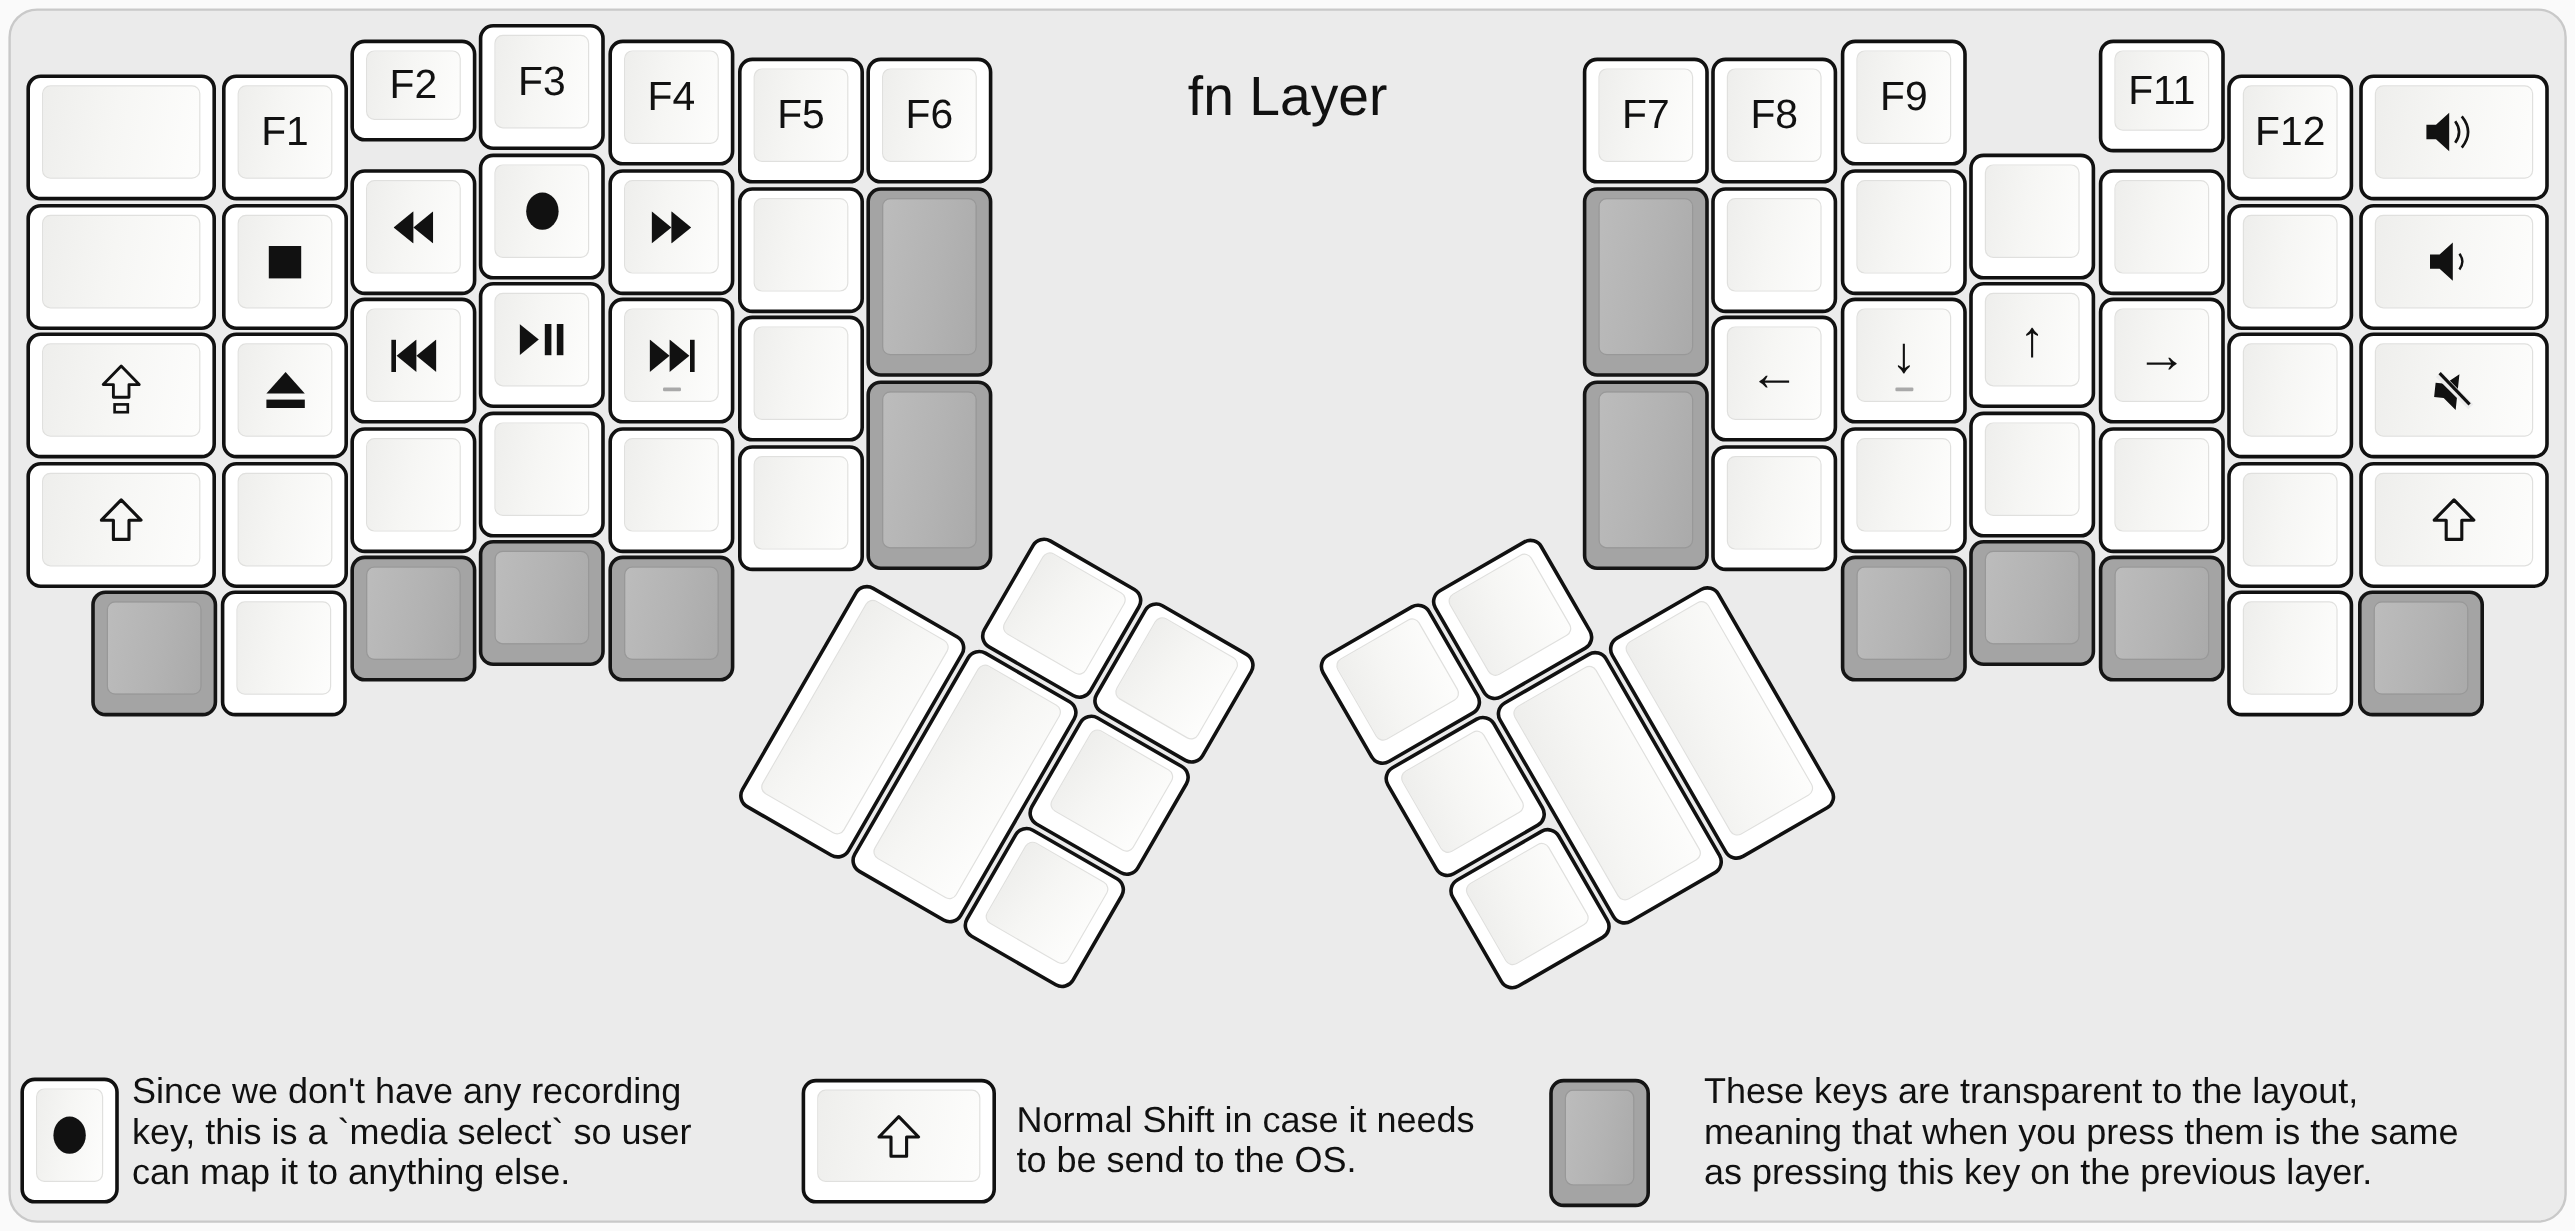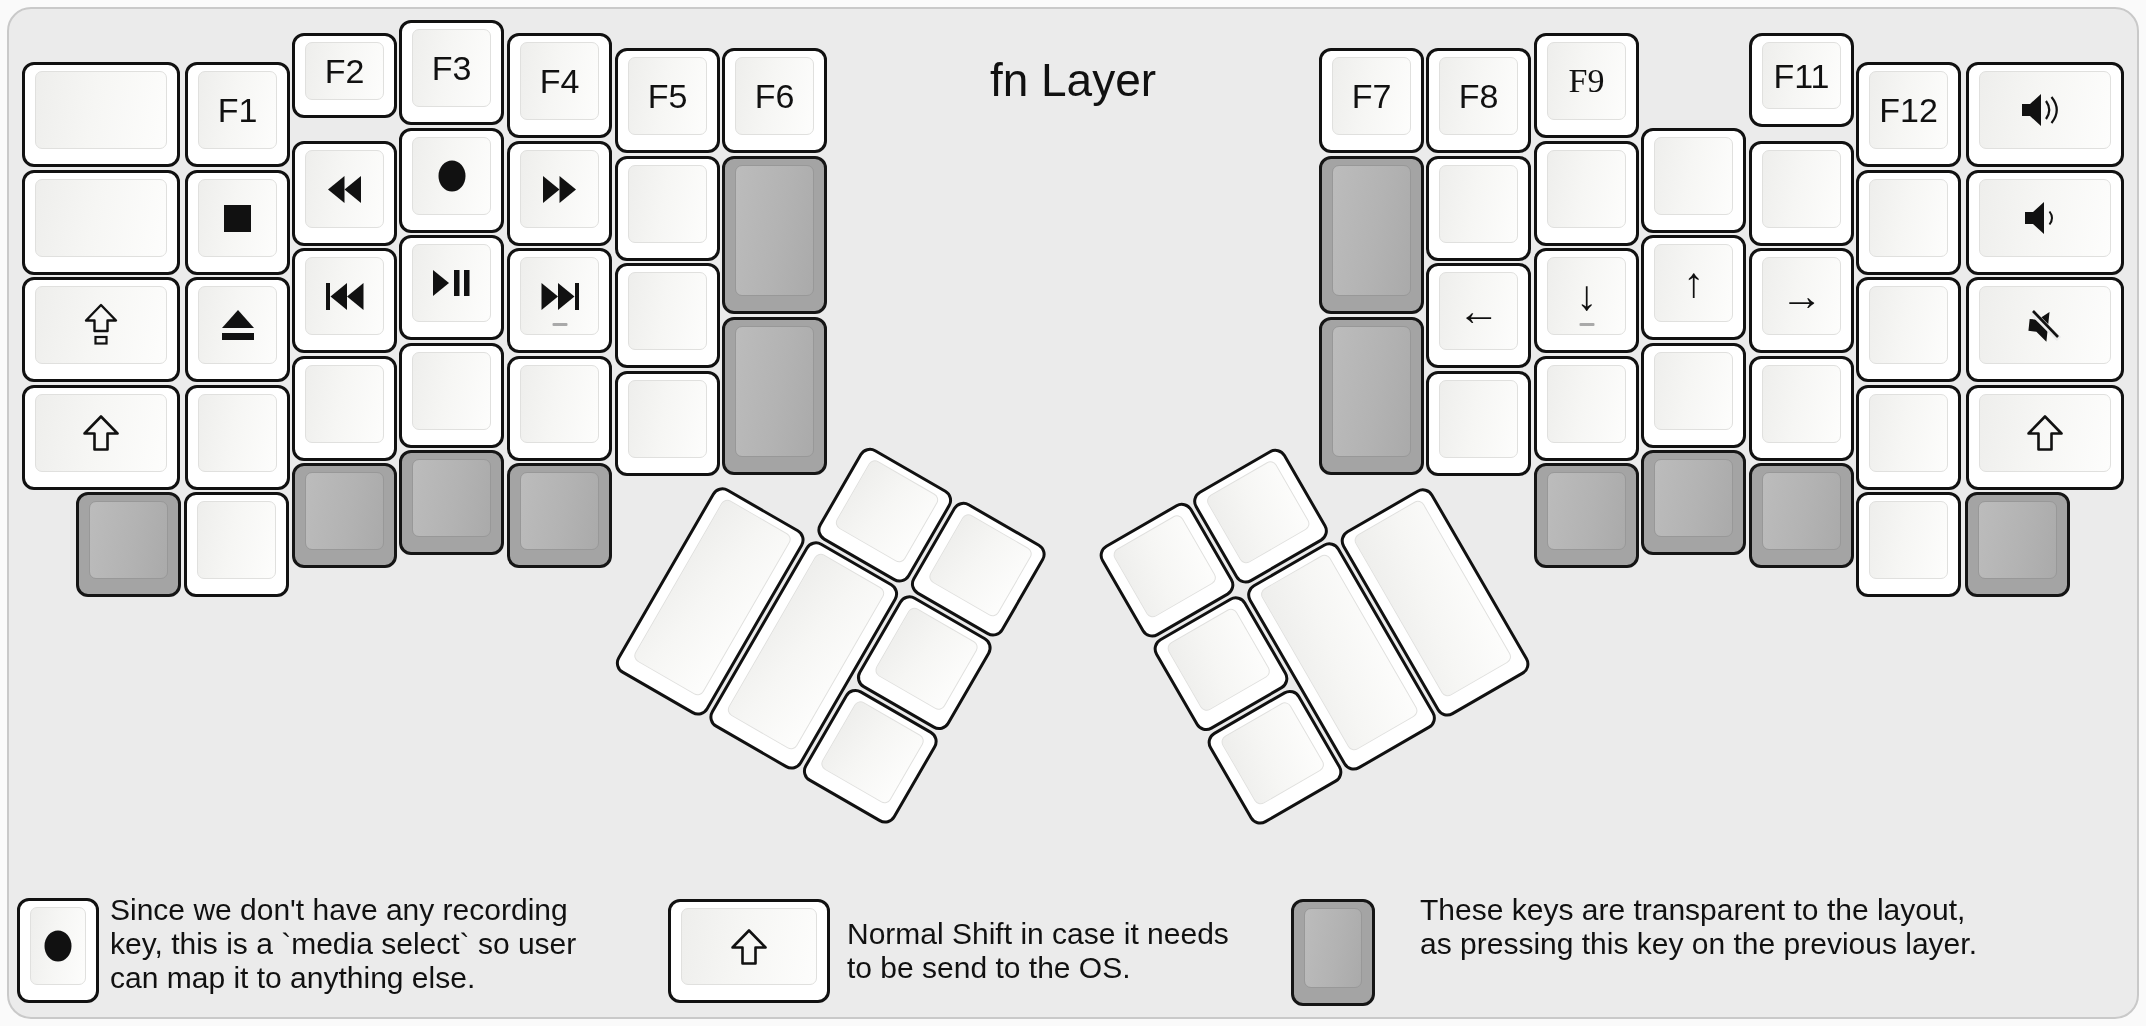--- a/index.html
+++ b/index.html
@@ -234,21 +234,21 @@
         <div class="face"></div>
       </div>
       <div class="key" style="left: 1426px; top: 263px; width: 105px; height: 105px;">
         <div class="face">
           <span class="label arrow">←</span>
         </div>
       </div>
       <div class="key" style="left: 1426px; top: 371px; width: 105px; height: 105px;">
         <div class="face"></div>
       </div>
-      <div class="key" style="left: 1534px; top: 33px; width: 105px; height: 105px; font-family: Liberation Serif, serif;">
+      <div class="key" style="left: 1534px; top: 33px; width: 105px; height: 105px;">
         <div class="face">
           <span class="label">F9</span>
         </div>
       </div>
       <div class="key" style="left: 1534px; top: 141px; width: 105px; height: 105px;">
         <div class="face"></div>
       </div>
       <div class="key" style="left: 1534px; top: 248px; width: 105px; height: 105px;">
         <div class="face">
           <span class="label arrow">↓</span>
@@ -262,21 +262,21 @@
         <div class="face"></div>
       </div>
       <div class="key" style="left: 1641px; top: 235px; width: 105px; height: 105px;">
         <div class="face">
           <span class="label arrow">↑</span>
         </div>
       </div>
       <div class="key" style="left: 1641px; top: 343px; width: 105px; height: 105px;">
         <div class="face"></div>
       </div>
-      <div class="key" style="left: 1749px; top: 33px; width: 105px; height: 94px; border-radius: 13px;">
+      <div class="key" style="left: 1749px; top: 33px; width: 105px; height: 94px;">
         <div class="face">
           <span class="label">F11</span>
         </div>
       </div>
       <div class="key" style="left: 1749px; top: 141px; width: 105px; height: 105px;">
         <div class="face"></div>
       </div>
       <div class="key" style="left: 1749px; top: 248px; width: 105px; height: 105px;">
         <div class="face">
           <span class="label arrow">→</span>
@@ -423,15 +423,16 @@
     <div>Since we don't have any recording</div>
     <div>key, this is a `media select` so user</div>
     <div>can map it to anything else.</div>
   </div>
   <div class="legend-text" id="lt1" style="left: 847px; top: 917px;">
     <div>Normal Shift in case it needs</div>
     <div>to be send to the OS.</div>
   </div>
   <div class="legend-text" id="lt2" style="left: 1420px; top: 893px;">
     <div>These keys are transparent to the layout,</div>
+    <div>meaning that when you press them is the same</div>
     <div>as pressing this key on the previous layer.</div>
   </div>
 </div>
 
 </body></html>

